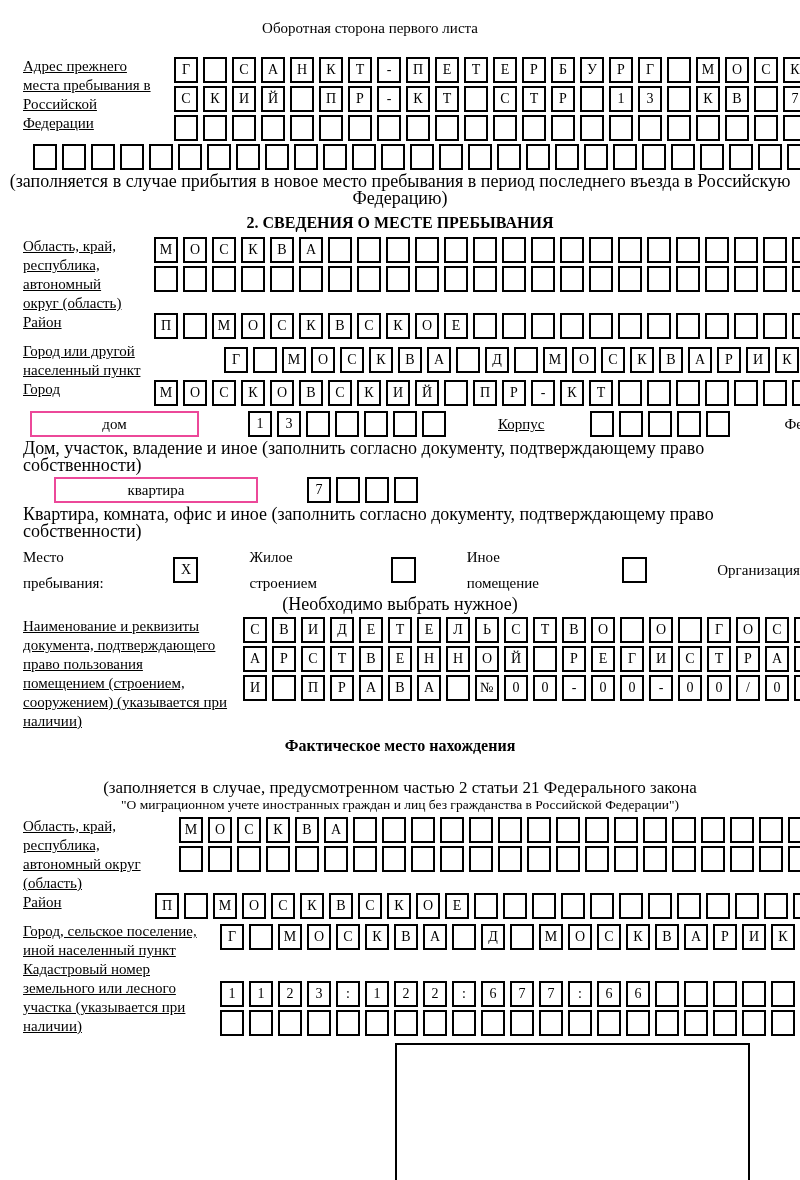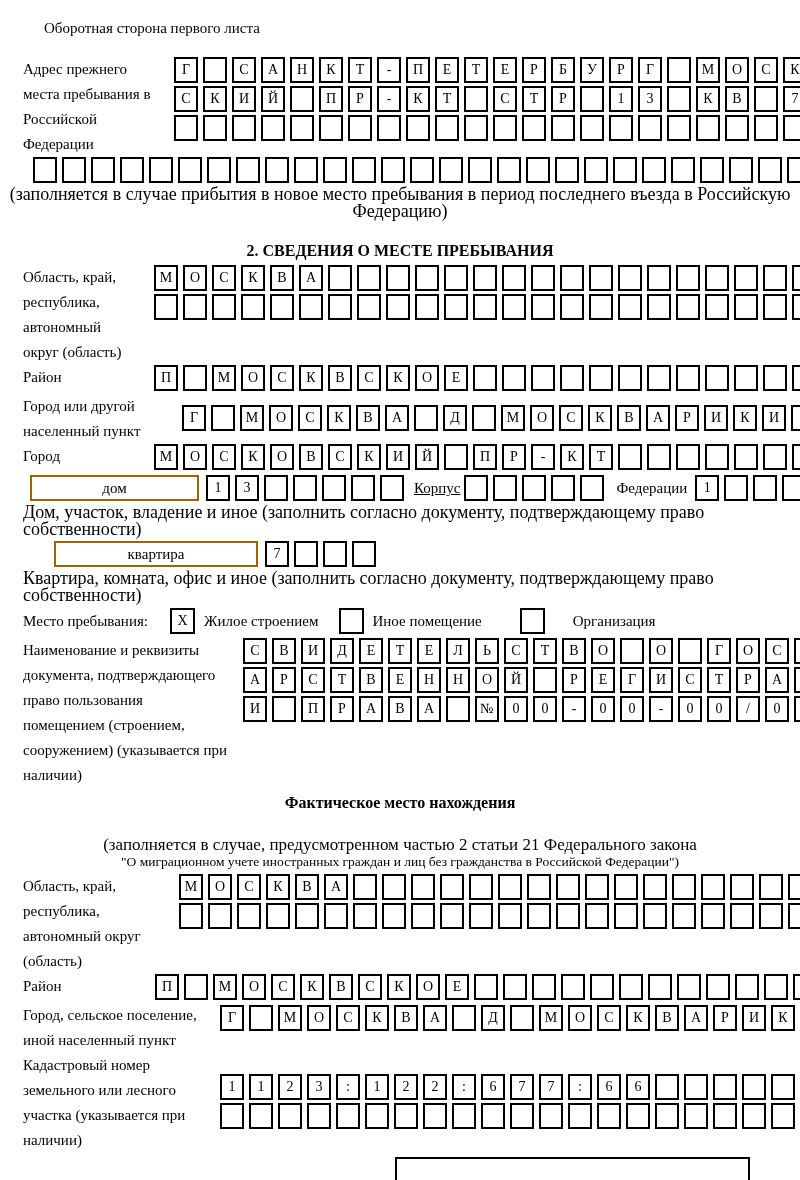--- a/index.html
+++ b/index.html
@@ -1,33 +1,33 @@
 <!DOCTYPE html>
 <html><head>
 <meta charset="utf-8">
 <style>
   html,body{margin:0;padding:0;background:#fff;}
   body{width:800px;font-family:"Liberation Serif","DejaVu Serif",serif;color:#000;}
   .page{position:relative;width:800px;height:1180px;overflow:hidden;background:#fff;}
-  .header-note{text-align:left;padding:20px 60px 0 0;font-size:15px;margin-left:44px;}
+  .header-note{text-align:center;padding:20px 60px 0 0;font-size:15px;}
   .line{display:flex;align-items:flex-start;margin-left:23px;}
-  .lbl{font-size:15px;line-height:25px;flex:0 0 auto;}
+  .lbl{font-size:15px;line-height:19px;flex:0 0 auto;text-decoration:underline;}
   .rows{flex:0 0 auto;}
   .cellrow{display:flex;gap:5px;margin-bottom:3px;}
   .cell{flex:0 0 auto;width:20px;height:22px;border:2px solid #000;display:inline-flex;
         align-items:center;justify-content:center;font-size:14px;line-height:1;background:#fff;}
   .checkbox{width:21px;height:22px;}
-  .widebox{flex:0 0 auto;border:2px solid #a16207;height:22px;display:flex;align-items:center;
+  .widebox{flex:0 0 auto;border:2px solid #ec4899;height:22px;display:flex;align-items:center;
            justify-content:center;font-size:15px;}
   .caption{font-size:18px;line-height:17px;}
   .caption-center{text-align:center;}
   .sec-title{text-align:center;font-weight:bold;font-size:16px;}
   .inline-lbl{font-size:15px;line-height:26px;}
   .stamp-box{margin:4px 0 0 395px;width:351px;height:173px;border:2px solid #000;background:#fff;}
-  .vcenter{align-items:center;}
+  .vcenter{align-items:center;gap:42px;}
 </style>
 </head>
 <body>
 
 <div class="page">
 
   <div class="header-note">Оборотная сторона первого листа</div>
 
   <div class="line" style="margin-top:20px;">
     <div class="lbl" style="width:140px;">Адрес прежнего места пребывания в Российской Федерации</div>
@@ -130,21 +130,21 @@
       <span class="cell"></span>
       <span class="cell"></span>
       <span class="cell"></span>
       <span class="cell"></span>
       <span class="cell"></span>
       <span class="cell"></span>
       <span class="cell"></span>
     </div>
   <div class="caption caption-center">(заполняется в случае прибытия в новое место пребывания в период последнего въезда в Российскую Федерацию)</div>
 
-  <div class="sec-title" style="margin-top:22px;">2. СВЕДЕНИЯ О МЕСТЕ ПРЕБЫВАНИЯ</div>
+  <div class="sec-title" style="margin-top:7px;">2. СВЕДЕНИЯ О МЕСТЕ ПРЕБЫВАНИЯ</div>
 
   <div class="line" style="margin-top:5px;">
     <div class="lbl" style="width:108px;">Область, край, республика, автономный округ (область)</div>
     <div class="rows" style="margin-left:23px;">
       <div class="cellrow">
           <span class="cell">М</span>
           <span class="cell">О</span>
           <span class="cell">С</span>
           <span class="cell">К</span>
           <span class="cell">В</span>
@@ -323,20 +323,21 @@
 
   <div class="line vcenter">
     <div class="inline-lbl">Место пребывания:</div>
     <div class="cell checkbox" style="margin-left:22px;">X</div>
     <div class="inline-lbl" style="margin-left:9px;">Жилое строением</div>
     <div class="cell checkbox" style="margin-left:20px;"></div>
     <div class="inline-lbl" style="margin-left:9px;">Иное помещение</div>
     <div class="cell checkbox" style="margin-left:38px;"></div>
     <div class="inline-lbl" style="margin-left:28px;">Организация</div>
   </div>
+  <div class="caption caption-center">(Необходимо выбрать нужное)</div>
 
   <div class="line" style="margin-top:4px;">
     <div class="lbl" style="width:205px;">Наименование и реквизиты документа, подтверждающего право пользования помещением (строением, сооружением) (указывается при наличии)</div>
     <div class="rows" style="margin-left:15px;">
       <div class="cellrow">
           <span class="cell">С</span>
           <span class="cell">В</span>
           <span class="cell">И</span>
           <span class="cell">Д</span>
           <span class="cell">Е</span>

